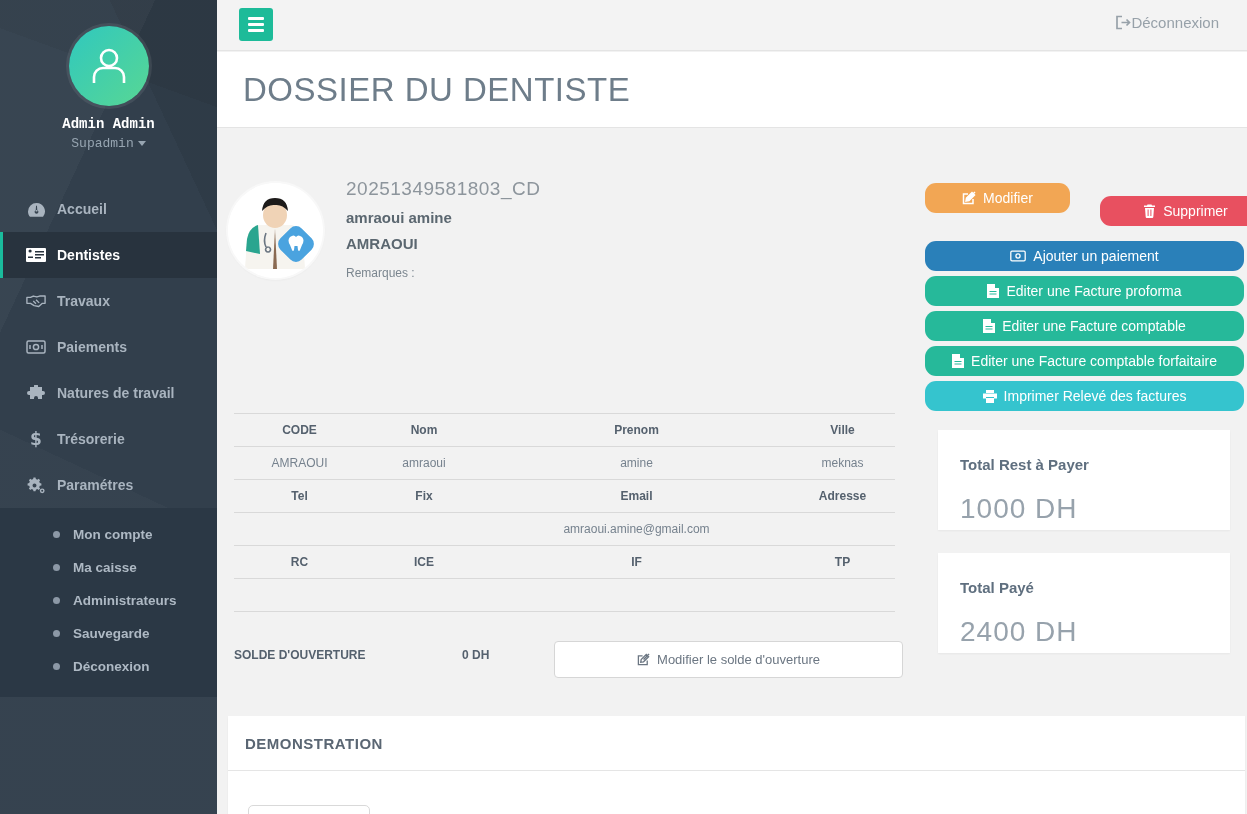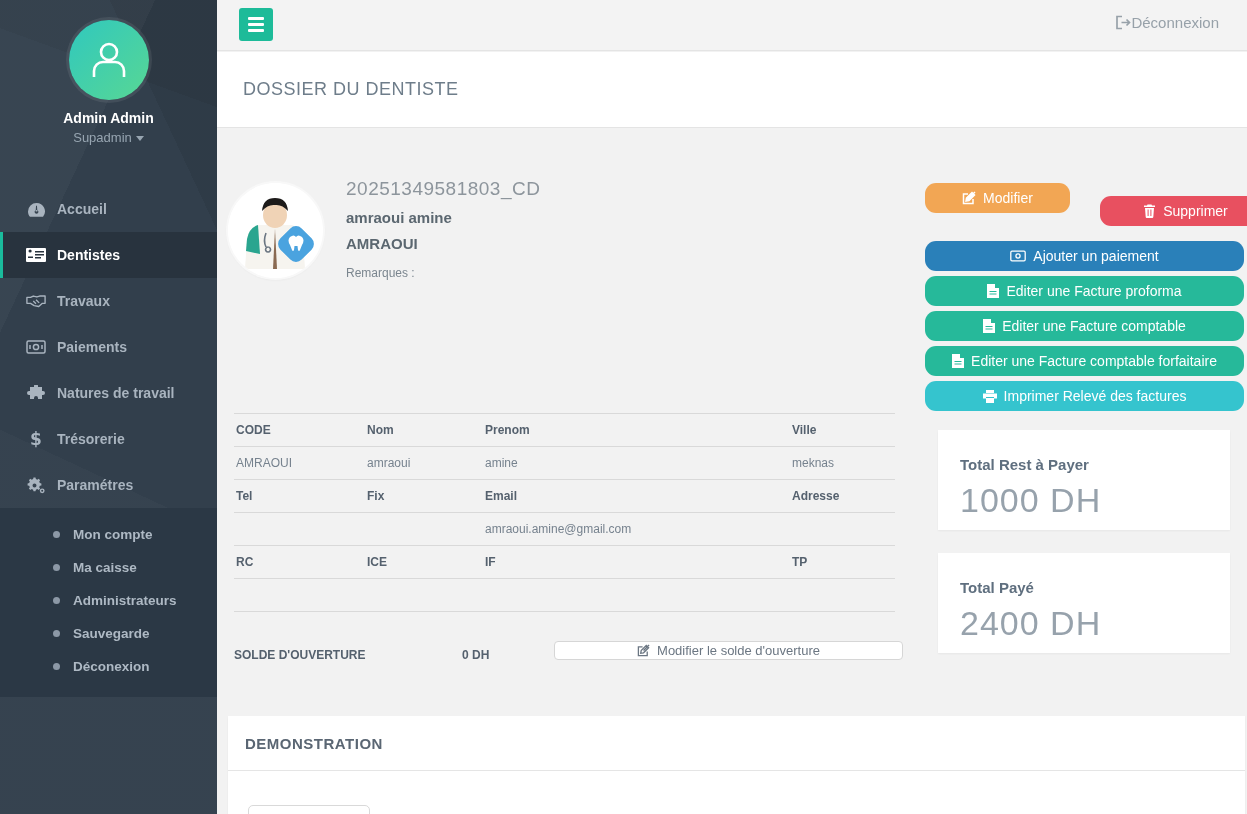--- a/index.html
+++ b/index.html
@@ -8,21 +8,21 @@
 
   
   .sidebar { position:absolute; left:0; top:0; width:217px; height:814px;
     background:
       linear-gradient(115deg, rgba(255,255,255,.03) 0 26%, transparent 26%),
       linear-gradient(245deg, rgba(0,0,0,.07) 0 18%, transparent 18%),
       linear-gradient(25deg, rgba(255,255,255,.02) 0 42%, transparent 42%),
       linear-gradient(200deg, rgba(0,0,0,.05) 0 12%, transparent 12%),
       #323f4c;
     z-index:3; }
-  .profile { text-align:center; padding-top:20px; height:156px; }
+  .profile { text-align:center; padding-top:26px; height:156px;font-family:Liberation Mono, monospace; }
   .avatar-circle { width:80px; height:80px; border-radius:50%; margin:0 auto;
     background:linear-gradient(135deg,#30c8be,#58d794);
     display:flex; align-items:center; justify-content:center;
     box-shadow:0 0 0 3px rgba(255,255,255,.08); }
   .profile-name { color:#fff; font-size:14px; font-weight:bold; margin-top:10px; }
   .profile-role { color:#97a5b1; font-size:13px; margin-top:4px; }
   .caret-down { display:inline-block; width:0; height:0; margin-left:4px; vertical-align:middle;
     border-left:4px solid transparent; border-right:4px solid transparent; border-top:5px solid #97a5b1; }
 
   .menu { margin-top:30px; }
@@ -45,21 +45,21 @@
   .hamburger-btn { position:absolute; left:22px; top:8px; width:34px; height:33px;
     background:#1dbb99; border:none; border-radius:3px; cursor:pointer;
     display:flex; flex-direction:column; align-items:center; justify-content:center; gap:3px; }
   .hamburger-btn span { display:block; width:16px; height:3px; background:#fff; border-radius:1px; }
   .logout-link { position:absolute; right:28px; top:14px; color:#97a1a9; font-size:15px;
     display:flex; align-items:center; cursor:pointer; }
 
   
   .page-header { position:absolute; left:217px; top:52px; width:1030px; height:76px;
     background:#fff; border-bottom:1px solid #e4e4e4; display:flex; align-items:center; }
-  .page-title { color:#6e7d8a; font-size:18px; font-weight:400; letter-spacing:.5px; padding-left:26px; }
+  .page-title { color:#6e7d8a; font-size:33px; font-weight:400; letter-spacing:.5px; padding-left:26px; }
 
   
   .content { position:absolute; left:217px; top:128px; width:1030px; height:686px; background:#f2f2f2; }
 
   .dentist-avatar { position:absolute; left:11px; top:55px; width:95px; height:95px;
     border-radius:50%; background:#fff; box-shadow:0 0 0 2px #f8f8f8, 0 1px 3px rgba(0,0,0,.12);
     overflow:hidden; }
   .dossier-head { position:absolute; left:129px; top:50px; }
   .dossier-code-title { color:#8d959c; font-size:19px; font-weight:300; letter-spacing:.5px; }
   .dossier-fullname { color:#5b6770; font-size:15px; font-weight:bold; margin-top:9px; }
@@ -71,39 +71,39 @@
     font-family:"Liberation Sans", sans-serif; }
   .btn-modifier  { position:absolute; left:708px; top:55px; width:145px; height:30px; background:#f2a654; }
   .btn-supprimer { position:absolute; left:883px; top:68px; width:171px; height:30px; background:#e85060; }
   .action-stack { position:absolute; left:708px; top:113px; width:319px; display:flex; flex-direction:column; gap:5px; }
   .action-stack .btn { height:30px; width:100%; }
   .bg-primary { background:#2a80b9; }
   .bg-success { background:#26b99a; }
   .bg-info    { background:#35c4ce; }
 
   
-  .info-table { position:absolute; left:17px; top:285px; width:661px; border-collapse:collapse; }
+  .info-table { position:absolute; left:17px; top:285px; width:661px; border-collapse:collapse;text-align:center; }
   .info-table td { height:33px; border-top:1px solid #d9d9d9; font-size:12px; color:#76828e;
     padding:0 2px; vertical-align:middle; }
   .info-table tr.head td { color:#55616e; font-weight:bold; }
   .info-table tr:first-child td { border-top:1px solid #d9d9d9; }
   .info-table tr.last td { border-bottom:1px solid #d9d9d9; }
 
   .solde-row { position:absolute; left:17px; top:505px; width:661px; height:46px; }
   .solde-label { position:absolute; left:0; top:15px; color:#55616e; font-size:12px; font-weight:bold; }
   .solde-value { position:absolute; left:228px; top:15px; color:#55616e; font-size:12px; font-weight:bold; }
-  .solde-btn { position:absolute; left:320px; top:8px; width:349px; height:19px;
+  .solde-btn { position:absolute; left:320px; top:8px; width:349px; height:37px;
     background:#fff; border:1px solid #d6d6d6; border-radius:4px; color:#6b7682; font-size:13px;
     display:flex; align-items:center; justify-content:center; gap:7px; cursor:pointer; }
 
   .total-card { position:absolute; left:721px; width:292px; height:100px; background:#fff;
     box-shadow:0 1px 2px rgba(0,0,0,.05); padding:26px 0 0 22px; }
   .total-card.card1 { top:302px; } .total-card.card2 { top:425px; }
   .total-label { color:#5f6f7f; font-size:15px; font-weight:bold; }
-  .total-value { color:#97a2ac; font-size:34px; font-weight:300; margin-top:8px; letter-spacing:1px; }
+  .total-value { color:#97a2ac; font-size:28px; font-weight:300; margin-top:20px; letter-spacing:1px; }
 
   .demo-card { position:absolute; left:11px; top:588px; width:1017px; height:240px; background:#fff;
     box-shadow:0 1px 2px rgba(0,0,0,.05); }
   .demo-header { height:55px; border-bottom:1px solid #e5e5e5; display:flex; align-items:center; padding-left:17px; }
   .demo-title { color:#5a6673; font-size:15px; font-weight:bold; letter-spacing:.5px; }
   .demo-partial { position:absolute; left:20px; top:89px; width:122px; height:40px;
     background:#fff; border:1px solid #d9d9d9; border-radius:5px; cursor:pointer; }
 
   svg { display:block; }
 </style>

